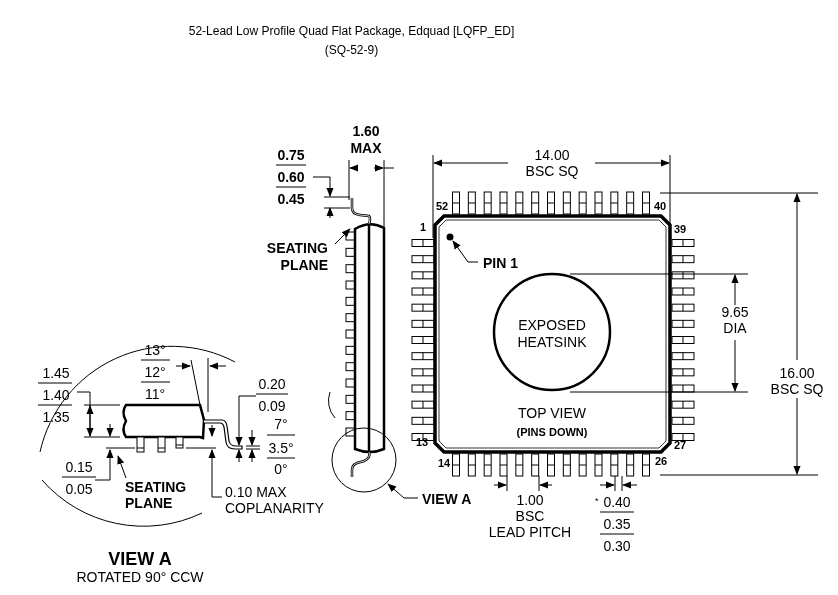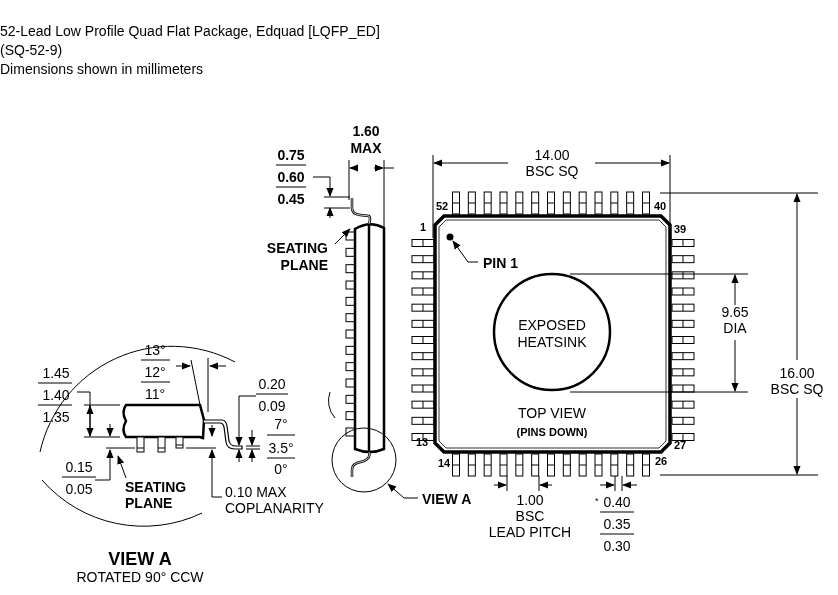--- a/index.html
+++ b/index.html
@@ -1,29 +1,28 @@
 <!DOCTYPE html>
 <html><head>
 <meta charset="utf-8">
 <style>
   html, body { margin:0; padding:0; background:#ffffff; }
   body { width:838px; height:595px; position:relative; overflow:hidden; font-family:"Liberation Sans", sans-serif; color:#000; }
-  #title-block { position:absolute; left:0; top:22px; width:703px; text-align:left; font-size:14px; line-height:19px; }
+  #title-block { position:absolute; left:0; top:22px; width:703px; text-align:center; font-size:12px; line-height:19px; }
   #title-block div { white-space:nowrap; }
   svg#drawing { position:absolute; left:0; top:0; }
   .lbl { font-family:"Liberation Sans", sans-serif; fill:#000; }
   .b { font-weight:bold; }
 </style>
 </head>
 <body>
 
 <div id="title-block">
   <div>52-Lead Low Profile Quad Flat Package, Edquad [LQFP_ED]</div>
   <div>(SQ-52-9)</div>
-  <div>Dimensions shown in millimeters</div>
 </div>
 
 <svg id="drawing" width="838" height="595" viewBox="0 0 838 595" xmlns="http://www.w3.org/2000/svg">
   <defs>
     <marker id="arr" viewBox="0 0 10 10" refX="9" refY="5" markerWidth="9" markerHeight="9" orient="auto-start-reverse">
       <path d="M0,1 L10,5 L0,9 z" fill="#000"></path>
     </marker>
   </defs>
 
   <g>

